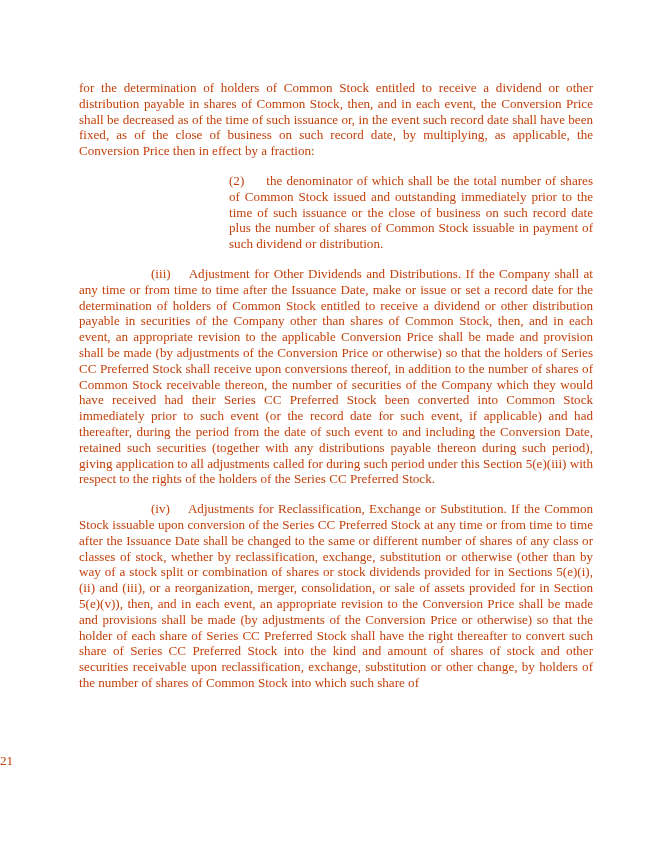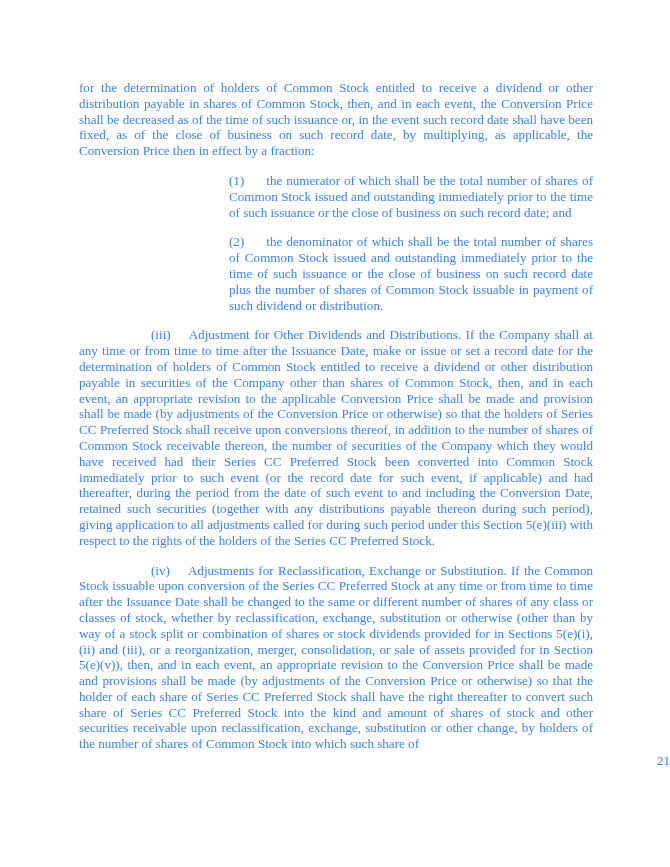--- a/index.html
+++ b/index.html
@@ -8,21 +8,21 @@
     background: #ffffff;
   }
   .page {
     position: relative;
     width: 670px;
     height: 867px;
     background: #ffffff;
     font-family: "Liberation Serif", "DejaVu Serif", serif;
     font-size: 13.1px;
     line-height: 15.8px;
-    color: #3b82f6;
+    color: #c2410c;
     overflow: hidden;
   }
   .content {
     position: absolute;
     left: 79px;
     top: 80px;
     width: 514px;
   }
   .para {
     margin: 0 0 14px 0;
@@ -43,33 +43,32 @@
     display: inline-block;
     width: 18px;
   }
   .u {
   }
   .pagenum {
     position: absolute;
     left: 0;
     right: 0;
     top: 753px;
-    text-align: right;
+    text-align: left;
     font-size: 13.1px;
   }
 </style>
 </head>
 <body>
 
 <div class="page">
   <div class="content">
 
     <p class="para">for the determination of holders of Common Stock entitled to receive a dividend or other distribution payable in shares of Common Stock, then, and in each event, the Conversion Price shall be decreased as of the time of such issuance or, in the event such record date shall have been fixed, as of the close of business on such record date, by multiplying, as applicable, the Conversion Price then in effect by a fraction:</p>
 
-    <div class="clause"><span>(1)</span><span class="tab"></span><span>the numerator of which shall be the total number of shares of Common Stock issued and outstanding immediately prior to the time of such issuance or the close of business on such record date; and</span></div>
 
     <div class="clause"><span>(2)</span><span class="tab"></span><span>the denominator of which shall be the total number of shares of Common Stock issued and outstanding immediately prior to the time of such issuance or the close of business on such record date plus the number of shares of Common Stock issuable in payment of such dividend or distribution.</span></div>
 
     <p class="para sub"><span>(iii)</span><span class="tab-sm"></span><span class="u">Adjustment for Other Dividends and Distributions</span><span>.  If the Company shall at any time or from time to time after the Issuance Date, make or issue or set a record date for the determination of holders of Common Stock entitled to receive a dividend or other distribution payable in securities of the Company other than shares of Common Stock, then, and in each event, an appropriate revision to the applicable Conversion Price shall be made and provision shall be made (by adjustments of the Conversion Price or otherwise) so that the holders of Series CC Preferred Stock shall receive upon conversions thereof, in addition to the number of shares of Common Stock receivable thereon, the number of securities of the Company which they would have received had their Series CC Preferred Stock been converted into Common Stock immediately prior to such event (or the record date for such event, if applicable) and had thereafter, during the period from the date of such event to and including the Conversion Date, retained such securities (together with any distributions payable thereon during such period), giving application to all adjustments called for during such period under this Section 5(e)(iii) with respect to the rights of the holders of the Series CC Preferred Stock.</span></p>
 
     <p class="para sub"><span>(iv)</span><span class="tab-sm"></span><span class="u">Adjustments for Reclassification, Exchange or Substitution</span><span>.  If the Common Stock issuable upon conversion of the Series CC Preferred Stock at any time or from time to time after the Issuance Date shall be changed to the same or different number of shares of any class or classes of stock, whether by reclassification, exchange, substitution or otherwise (other than by way of a stock split or combination of shares or stock dividends provided for in Sections 5(e)(i), (ii) and (iii), or a reorganization, merger, consolidation, or sale of assets provided for in Section 5(e)(v)), then, and in each event, an appropriate revision to the Conversion Price shall be made and provisions shall be made (by adjustments of the Conversion Price or otherwise) so that the holder of each share of Series CC Preferred Stock shall have the right thereafter to convert such share of Series CC Preferred Stock into the kind and amount of shares of stock and other securities receivable upon reclassification, exchange, substitution or other change, by holders of the number of shares of Common Stock into which such share of</span></p>
 
   </div>
 
   <div class="pagenum">21</div>

